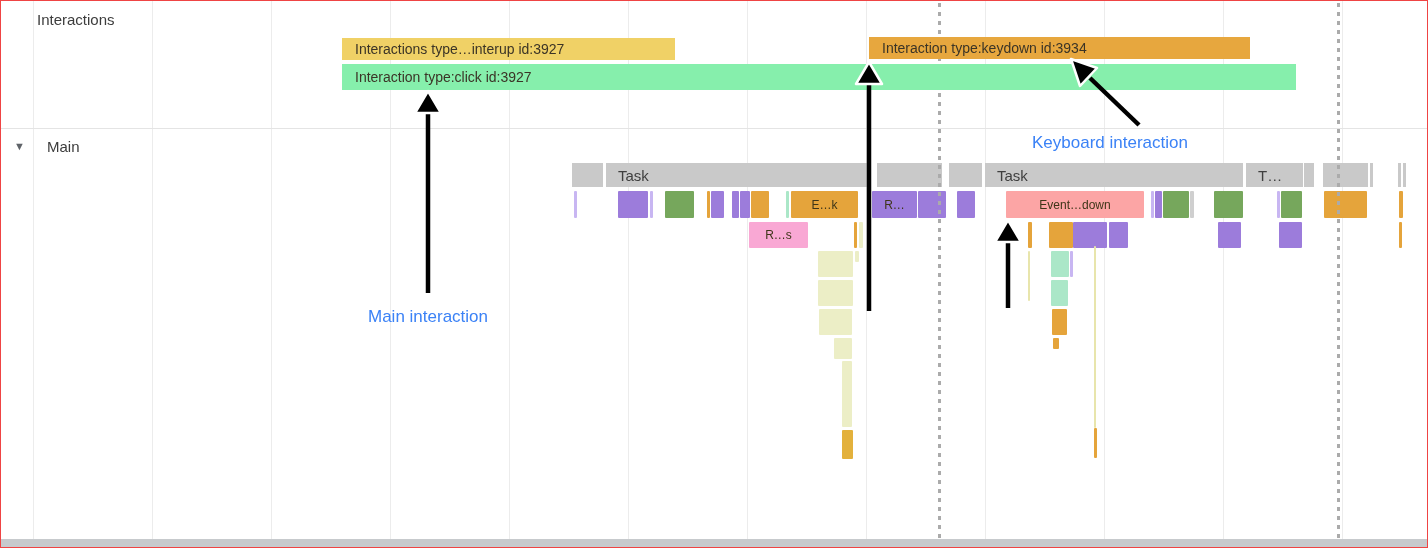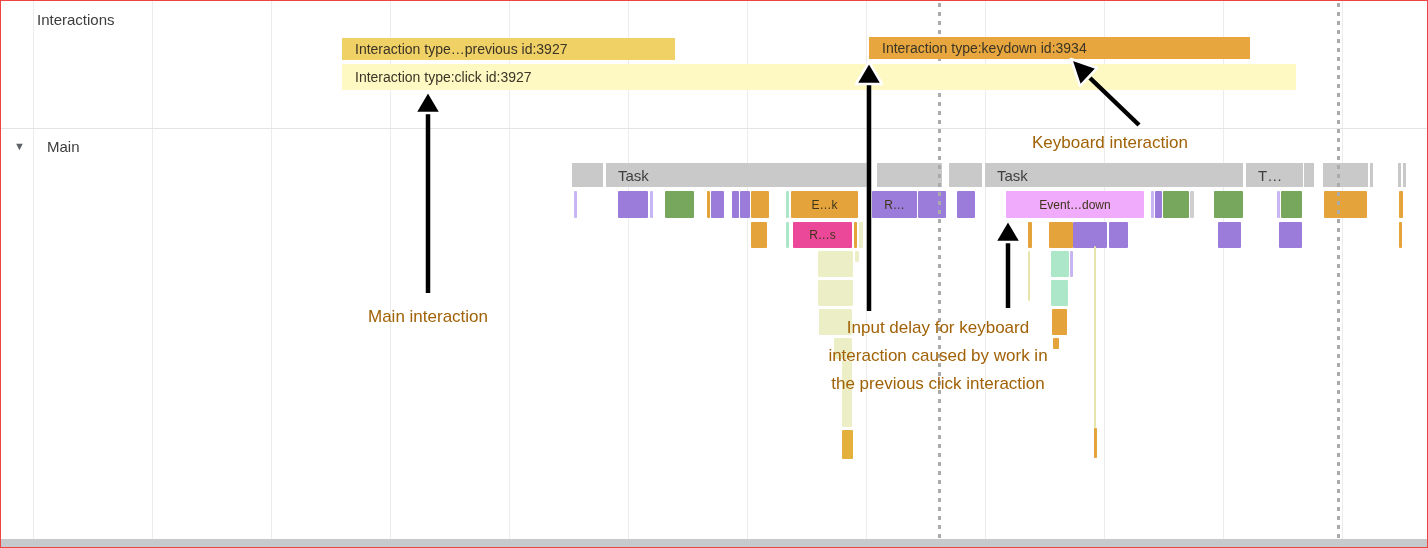--- a/index.html
+++ b/index.html
@@ -26,21 +26,21 @@
     position:absolute;z-index:5;font-size:12px;color:#3e3518;
     display:flex;align-items:center;justify-content:center;
     box-sizing:border-box;overflow:hidden;white-space:nowrap;border-radius:1px;
   }
   .marker{
     position:absolute;top:2px;bottom:8px;width:3px;z-index:12;
     background:repeating-linear-gradient(to bottom,#ababab 0 4px,transparent 4px 9px);
   }
   #arrow-layer{position:absolute;left:0;top:0;z-index:40;pointer-events:none;}
   .annotation{
-    position:absolute;z-index:50;font-size:17px;line-height:28px;color:#a16207;
+    position:absolute;z-index:50;font-size:17px;line-height:28px;color:#3b82f6;
     white-space:pre-line;
   }
   .annotation.centered{text-align:center;}
   #scrollbar{position:absolute;left:0;right:0;bottom:0;height:8px;background:#c7cacd;z-index:60;}
 </style>
 </head>
 <body>
 
 <div id="stage">
 
@@ -61,23 +61,23 @@
 
   <div class="track-sep" id="track-sep" style="top: 127px;"></div>
 
   <div class="track-label" style="left:36px;top:10px;">Interactions</div>
 
   <div class="collapse-tri" style="left:13px;top:139px;">▼</div>
 
   <div class="track-label" style="left:35px;top:137px;margin-left:11px;">Main</div>
 
   <div id="bars-layer">
-      <div class="int-bar" style="left: 341px; top: 37px; width: 333px; height: 22px; background: rgb(240, 209, 102);">Interaction type…previous id:3927</div>
+      <div class="int-bar" style="left: 341px; top: 37px; width: 333px; height: 22px; background: rgb(240, 209, 102);">Interactions type…interup id:3927</div>
       <div class="int-bar" style="left: 868px; top: 36px; width: 381px; height: 22px; background: rgb(231, 167, 62);">Interaction type:keydown id:3934</div>
-      <div class="int-bar" style="left: 341px; top: 63px; width: 954px; height: 26px; background: #fef9c3;">Interaction type:click id:3927</div>
+      <div class="int-bar" style="left: 341px; top: 63px; width: 954px; height: 26px; background: #86efac;">Interaction type:click id:3927</div>
     </div>
   <div id="tasks-layer">
       <div class="task-bar" style="left: 571px; top: 162px; width: 31px; height: 24px;"></div>
       <div class="task-bar" style="left: 605px; top: 162px; width: 264px; height: 24px;">
         <span>Task</span>
       </div>
       <div class="task-bar" style="left: 876px; top: 162px; width: 65px; height: 24px;"></div>
       <div class="task-bar" style="left: 948px; top: 162px; width: 33px; height: 24px;"></div>
       <div class="task-bar" style="left: 984px; top: 162px; width: 258px; height: 24px;">
         <span>Task</span>
@@ -99,33 +99,33 @@
       <div class="block" style="left: 706px; top: 190px; width: 3px; height: 27px; background: rgb(229, 164, 59);"></div>
       <div class="block" style="left: 710px; top: 190px; width: 13px; height: 27px; background: rgb(156, 124, 219);"></div>
       <div class="block" style="left: 731px; top: 190px; width: 7px; height: 27px; background: rgb(156, 124, 219);"></div>
       <div class="block" style="left: 739px; top: 190px; width: 10px; height: 27px; background: rgb(156, 124, 219);"></div>
       <div class="block" style="left: 750px; top: 190px; width: 18px; height: 27px; background: rgb(229, 164, 59);"></div>
       <div class="block" style="left: 785px; top: 190px; width: 3px; height: 27px; background: rgb(171, 231, 200);"></div>
       <div class="block" style="left: 790px; top: 190px; width: 67px; height: 27px; background: rgb(229, 164, 59);">E…k</div>
       <div class="block" style="left: 871px; top: 190px; width: 45px; height: 27px; background: rgb(156, 124, 219);">R…</div>
       <div class="block" style="left: 917px; top: 190px; width: 28px; height: 27px; background: rgb(156, 124, 219);"></div>
       <div class="block" style="left: 956px; top: 190px; width: 18px; height: 27px; background: rgb(156, 124, 219);"></div>
-      <div class="block" style="left: 1005px; top: 190px; width: 138px; height: 27px; background: #f0abfc;">Event…down</div>
+      <div class="block" style="left: 1005px; top: 190px; width: 138px; height: 27px; background: #fca5a5;">Event…down</div>
       <div class="block" style="left: 1150px; top: 190px; width: 3px; height: 27px; background: rgb(200, 182, 242);"></div>
       <div class="block" style="left: 1154px; top: 190px; width: 7px; height: 27px; background: rgb(156, 124, 219);"></div>
       <div class="block" style="left: 1162px; top: 190px; width: 26px; height: 27px; background: rgb(118, 167, 92);"></div>
       <div class="block" style="left: 1189px; top: 190px; width: 4px; height: 27px; background: rgb(207, 207, 207);"></div>
       <div class="block" style="left: 1213px; top: 190px; width: 29px; height: 27px; background: rgb(118, 167, 92);"></div>
       <div class="block" style="left: 1276px; top: 190px; width: 3px; height: 27px; background: rgb(200, 182, 242);"></div>
       <div class="block" style="left: 1280px; top: 190px; width: 21px; height: 27px; background: rgb(118, 167, 92);"></div>
       <div class="block" style="left: 1323px; top: 190px; width: 43px; height: 27px; background: rgb(229, 164, 59);"></div>
       <div class="block" style="left: 1398px; top: 190px; width: 4px; height: 27px; background: rgb(229, 164, 59);"></div>
       <div class="block" style="left: 750px; top: 221px; width: 16px; height: 26px; background: rgb(229, 164, 59);"></div>
       <div class="block" style="left: 785px; top: 221px; width: 3px; height: 26px; background: rgb(171, 231, 200);"></div>
-      <div class="block" style="left: 792px; top: 221px; width: 59px; height: 26px; background: #ec4899;">R…s</div>
+      <div class="block" style="left: 748px; top: 221px; width: 59px; height: 26px; background: #f9a8d4;">R…s</div>
       <div class="block" style="left: 853px; top: 221px; width: 3px; height: 26px; background: rgb(229, 164, 59);"></div>
       <div class="block" style="left: 858px; top: 221px; width: 4px; height: 26px; background: rgb(236, 238, 198);"></div>
       <div class="block" style="left: 1027px; top: 221px; width: 4px; height: 26px; background: rgb(229, 164, 59);"></div>
       <div class="block" style="left: 1048px; top: 221px; width: 24px; height: 26px; background: rgb(229, 164, 59);"></div>
       <div class="block" style="left: 1072px; top: 221px; width: 34px; height: 26px; background: rgb(156, 124, 219);"></div>
       <div class="block" style="left: 1108px; top: 221px; width: 19px; height: 26px; background: rgb(156, 124, 219);"></div>
       <div class="block" style="left: 1217px; top: 221px; width: 23px; height: 26px; background: rgb(156, 124, 219);"></div>
       <div class="block" style="left: 1278px; top: 221px; width: 23px; height: 26px; background: rgb(156, 124, 219);"></div>
       <div class="block" style="left: 1398px; top: 221px; width: 3px; height: 26px; background: rgb(229, 164, 59);"></div>
       <div class="block" style="left: 817px; top: 250px; width: 35px; height: 26px; background: rgb(236, 238, 198);"></div>
@@ -155,20 +155,17 @@
       <line x1="868" y1="310" x2="868" y2="76" stroke="#000" stroke-width="4.5"></line>
       <polygon points="868,61 855,83 881,83" fill="#000" stroke="#fff" stroke-width="2.5" stroke-linejoin="round"></polygon>
       <line x1="1007" y1="307" x2="1007" y2="234" stroke="#000" stroke-width="4.5"></line>
       <polygon points="1007,219 994,241 1020,241" fill="#000" stroke="#fff" stroke-width="2.5" stroke-linejoin="round"></polygon>
       <line x1="1138" y1="124" x2="1089" y2="77" stroke="#000" stroke-width="4.5"></line>
       <polygon points="1070,58 1096,67 1079,85" fill="#000" stroke="#fff" stroke-width="2.5" stroke-linejoin="round"></polygon>
     </svg>
 
   <div class="annotation centered" style="left:307px;top:302px;width:240px;">Main interaction</div>
 
-  <div class="annotation centered" style="left:772px;top:313px;width:330px;">Input delay for keyboard
-interaction caused by work in
-the previous click interaction</div>
 
   <div class="annotation" style="left:1031px;top:128px;width:240px;">Keyboard interaction</div>
 
   <div id="scrollbar"></div>
 </div>
 
 </body></html>

